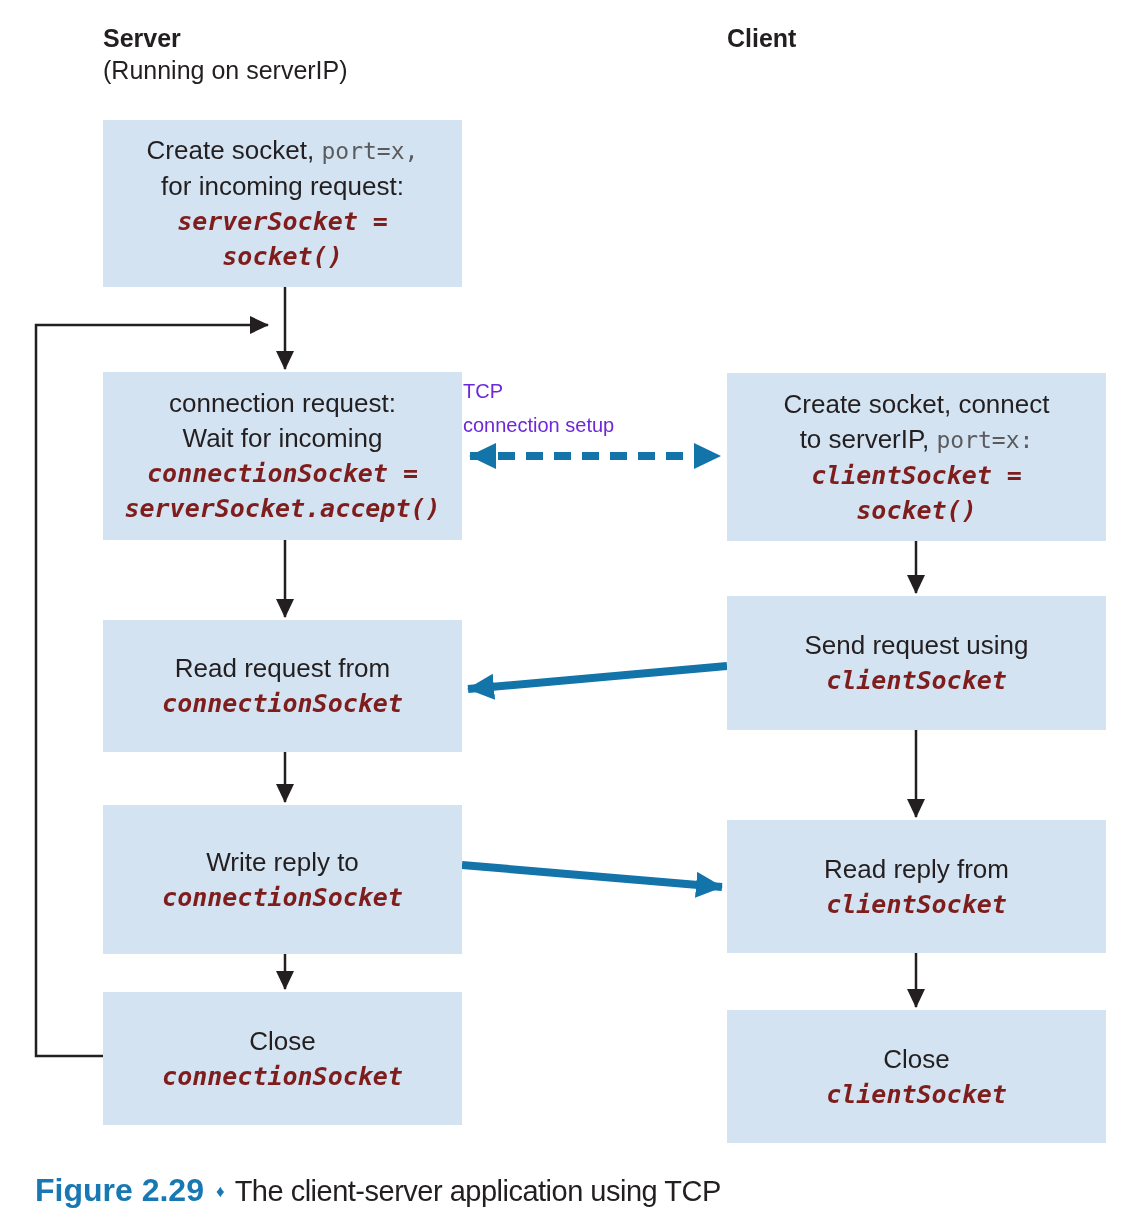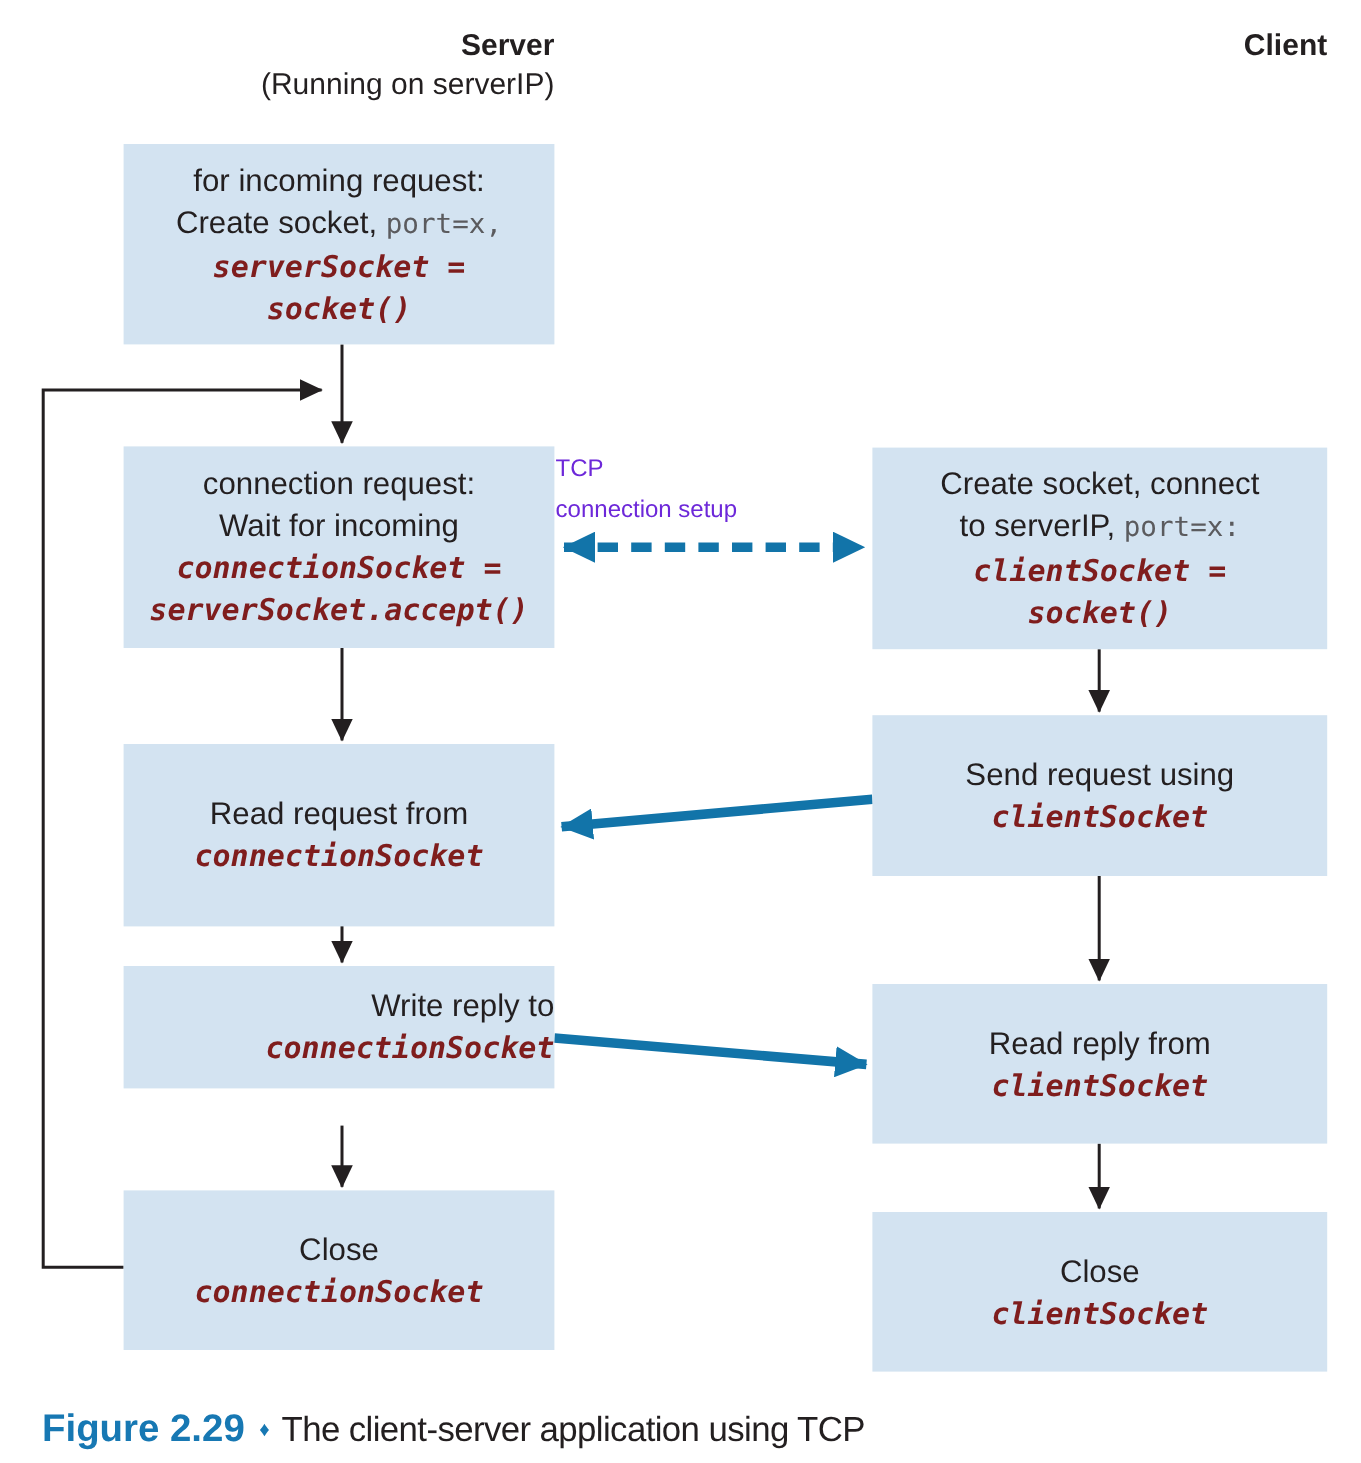--- a/index.html
+++ b/index.html
@@ -4,21 +4,21 @@
 <style>
   html,body { margin:0; padding:0; background:#ffffff; }
   #canvas {
     position:relative;
     width:1134px; height:1219px;
     background:#ffffff;
     font-family:"Liberation Sans", sans-serif;
     overflow:hidden;
   }
   .hdr {
-    position:absolute; text-align:right;
+    position:absolute; text-align:left;
     color:#231f20; font-size:25px; line-height:32px;
   }
   .hdr .bold { font-weight:bold; }
   .box {
     position:absolute;
     background:#d3e3f1;
     display:flex; flex-direction:column;
     justify-content:center; align-items:center;
     text-align:center;
   }
@@ -44,22 +44,22 @@
     position:absolute; left:35px; top:1172px; width:1060px;
     white-space:nowrap;
   }
   .caption .fig { color:#1778b3; font-weight:bold; font-size:32px; }
   .caption .diamond { color:#1778b3; font-size:17px; vertical-align:4px; margin:0 10px 0 12px; }
   .caption .cap-text { color:#231f20; font-size:29px; letter-spacing:-0.5px;text-align:right; }
 
   
   #box-s-create { left:103px; top:120px;  width:359px; height:167px; }
   #box-s-wait   { left:103px; top:372px;  width:359px; height:168px; }
-  #box-s-read   { left:103px; top:620px;  width:359px; height:152px; }
-  #box-s-write  { left:103px; top:805px;  width:359px; height:102px;align-items:flex-end; }
+  #box-s-read   { left:103px; top:620px;  width:359px; height:132px; }
+  #box-s-write  { left:103px; top:805px;  width:359px; height:149px; }
   #box-s-close  { left:103px; top:992px;  width:359px; height:133px; }
   #box-c-create { left:727px; top:373px;  width:379px; height:168px; }
   #box-c-send   { left:727px; top:596px;  width:379px; height:134px; }
   #box-c-read   { left:727px; top:820px;  width:379px; height:133px; }
   #box-c-close  { left:727px; top:1010px; width:379px; height:133px; }
 </style>
 </head>
 <body>
 
 <div id="canvas">
@@ -98,22 +98,22 @@
     <path d="M727,666 L468,689" stroke="#1274a9" stroke-width="8" fill="none" marker-end="url(#mk-blue)"></path>
     <path d="M462,865 L722,887" stroke="#1274a9" stroke-width="8" fill="none" marker-end="url(#mk-blue)"></path>
   </svg>
 
   <div class="tcp-label">
     <div>TCP</div>
     <div>connection setup</div>
   </div>
 
   <div class="box" id="box-s-create">
+    <div class="txt"><span>Create  socket, </span><span class="mono-inline">port=x,</span></div>
     <div class="txt">for incoming request:</div>
-    <div class="txt"><span>Create  socket, </span><span class="mono-inline">port=x,</span></div>
     <div class="code">serverSocket =</div>
     <div class="code">socket()</div>
   </div>
 
   <div class="box" id="box-s-wait">
     <div class="txt">connection request:</div>
     <div class="txt">Wait for incoming</div>
     <div class="code">connectionSocket =</div>
     <div class="code">serverSocket.accept()</div>
   </div>

